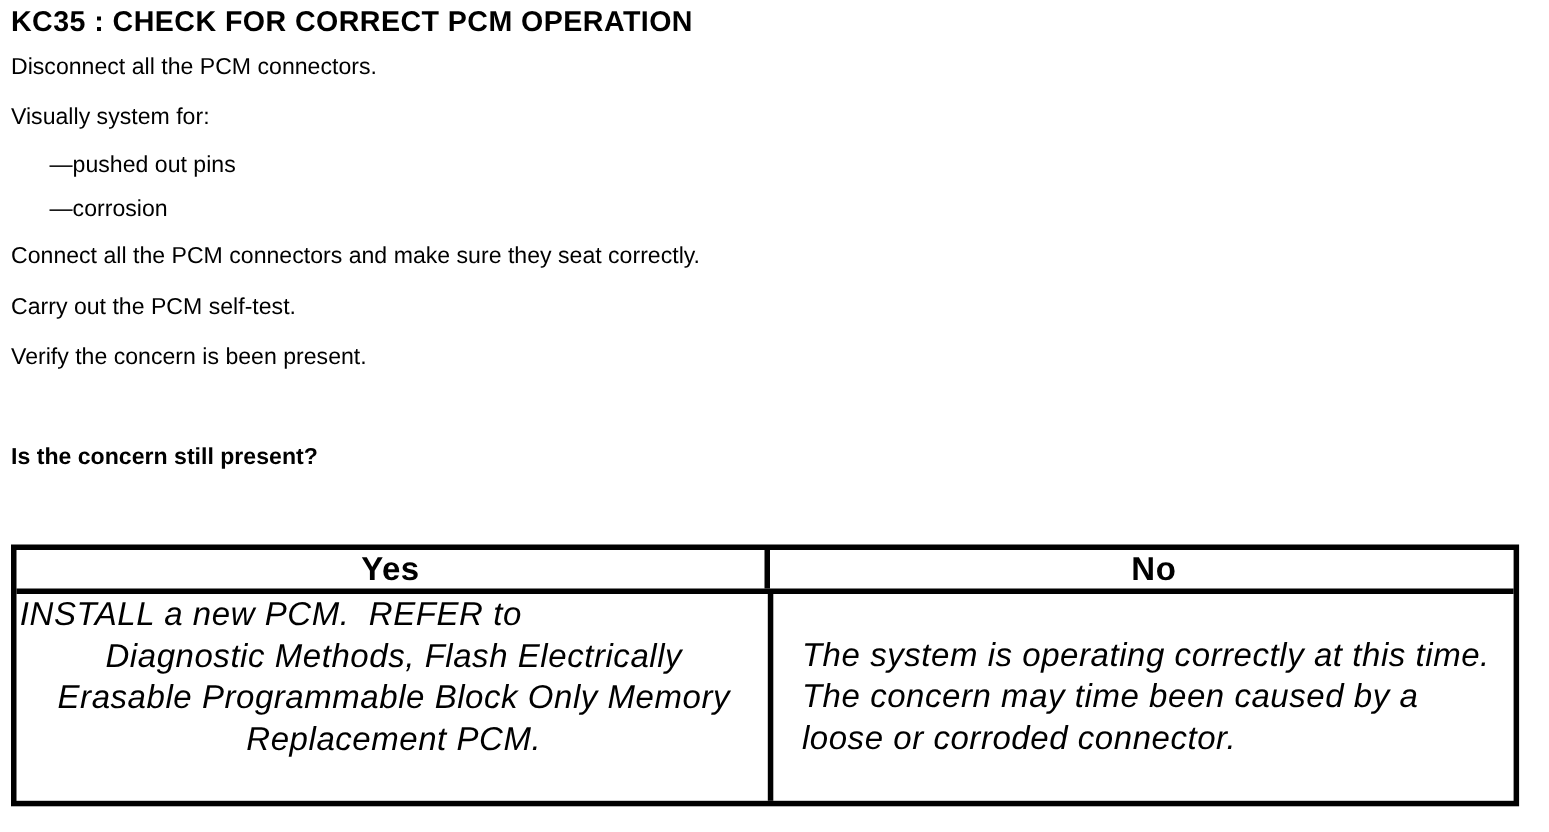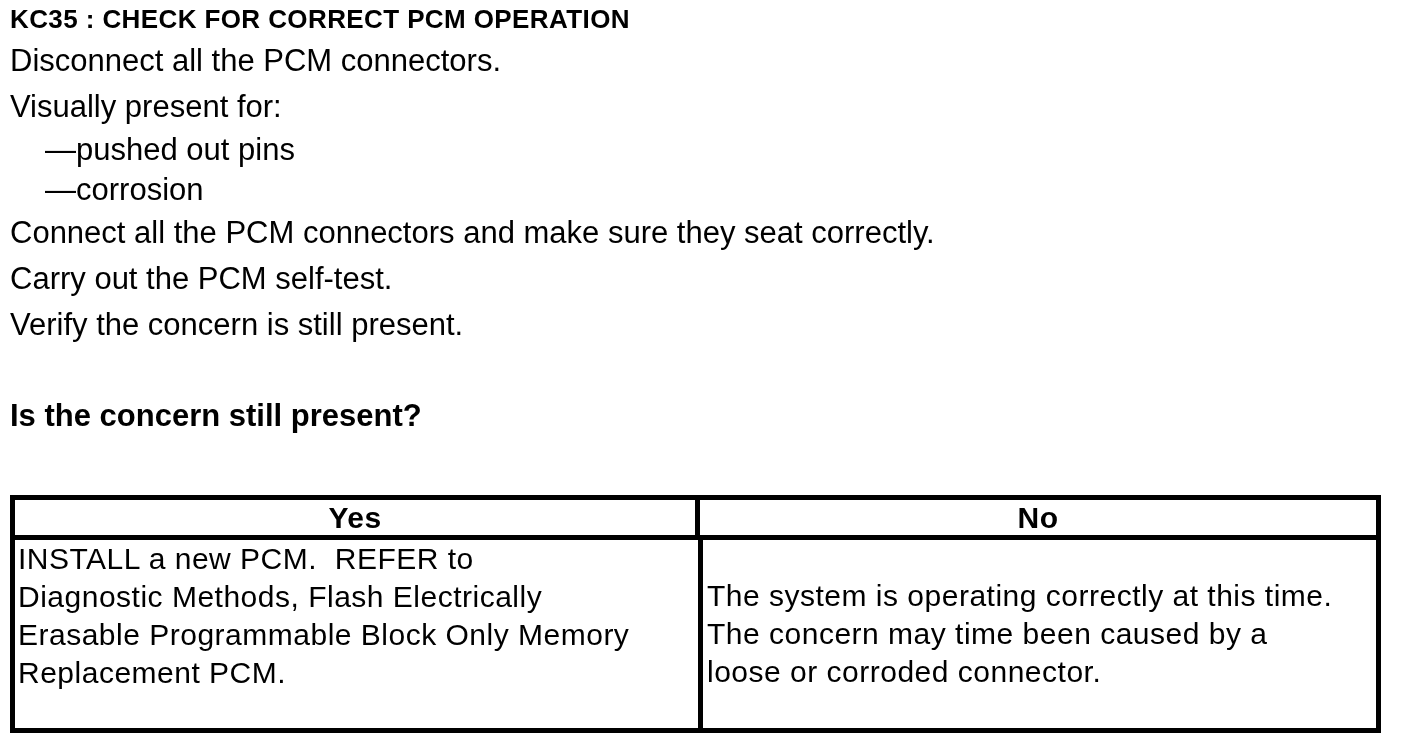--- a/index.html
+++ b/index.html
@@ -19,41 +19,41 @@
   }
   .heading {
     margin: 0;
     font-size: 26px;
     font-weight: bold;
     line-height: 38px;
     letter-spacing: 0.4px;
     white-space: nowrap;
   }
   .line {
-    font-size: 31px;
+    font-size: 21px;
     line-height: 46px;
     white-space: nowrap;
   }
   .list-item {
     line-height: 40px;
     padding-left: 35px;
   }
   .question {
     font-weight: bold;
     margin-top: 45px;
   }
   
   .dtable {
     margin-top: 56px;
     width: 1361px;
     border: 5px solid #000;
     font-size: 30px;
     letter-spacing: 0.5px;
   }
-  .drow { display: flex; }
+  .drow { display: flex; gap: 22px; }
   .drow.header { border-bottom: 5px solid #000; }
   .cell { overflow: hidden; }
   .yes-col {
     flex: none;
     width: 680px;
     border-right: 5px solid #000;
   }
   .no-col { flex: 1; }
   .hcell {
     height: 35px;
@@ -65,45 +65,46 @@
   .yes-body { padding-left: 3px; }
   .no-body {
     display: flex;
     flex-direction: column;
     justify-content: center;
     padding-left: 4px;
   }
   .tline {
     line-height: 38px;
     white-space: nowrap;
+    font-style: italic;
   }
   .t-left { text-align: left; }
-  .t-center { }
+  .t-center { text-align: center; }
   .bottom-bar {
     margin-top: 47px;
     margin-left: -2px;
     width: 1383px;
     height: 7px;
     background: #000;
   }
 </style>
 </head>
 <body>
 
 <div class="page">
 
   <h1 class="heading">KC35 : CHECK FOR CORRECT PCM OPERATION</h1>
 
   <div class="line">Disconnect all the PCM connectors.</div>
-  <div class="line">Visually present for:</div>
+  <div class="line">Visually system for:</div>
   <div class="line list-item">—pushed out pins</div>
   <div class="line list-item">—corrosion</div>
   <div class="line">Connect all the PCM connectors and make sure they seat correctly.</div>
   <div class="line">Carry out the PCM self-test.</div>
-  <div class="line">Verify the concern is still present.</div>
+  <div class="line">Verify the concern is been present.</div>
   <div class="line question">Is the concern still present?</div>
 
   <div class="dtable">
     <div class="drow header">
       <div class="cell yes-col hcell">Yes</div>
       <div class="cell no-col hcell">No</div>
     </div>
     <div class="drow">
       <div class="cell yes-col bcell yes-body">
         <div class="tline t-left">INSTALL a new PCM.&nbsp; REFER to</div>

